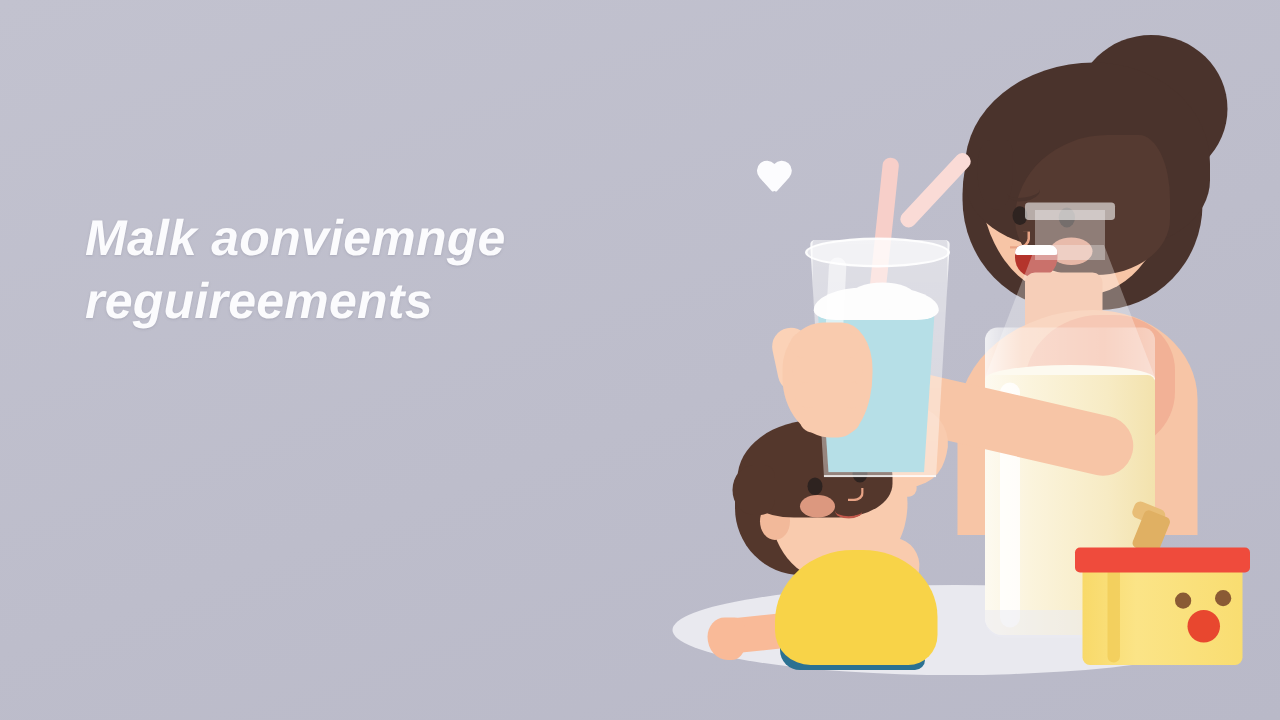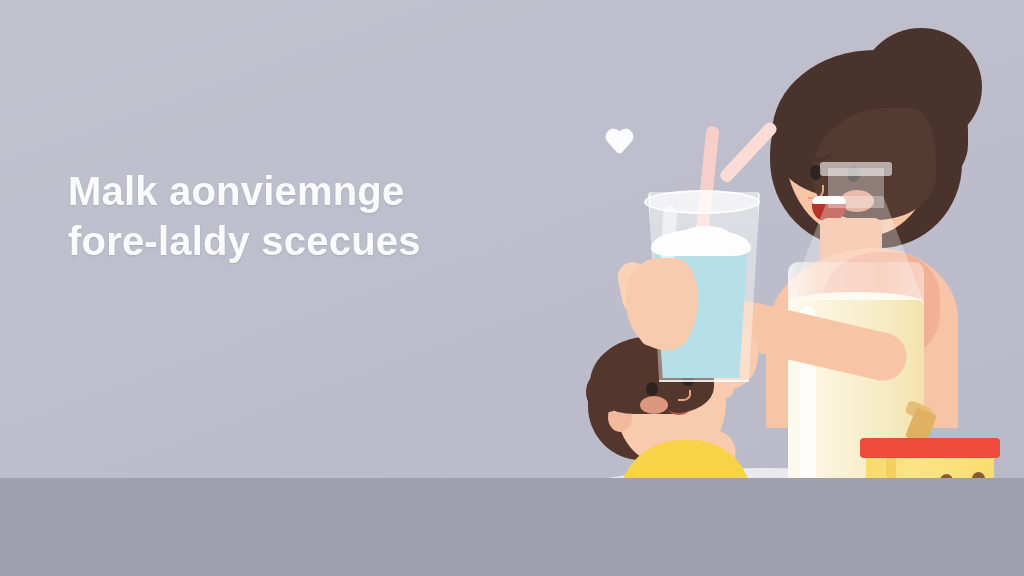--- a/index.html
+++ b/index.html
@@ -4,24 +4,25 @@
 <title>Milk Requirements Banner</title>
 <style>
   html, body {
     margin: 0;
     padding: 0;
     background: #9f9fae;
   }
   #stage {
     position: relative;
     width: 1024px;
-    height: 478px;
+    height: 576px;
     overflow: hidden;
     font-family: "Liberation Sans", "DejaVu Sans", sans-serif;
     background: #bfbfcd;
+    font-style: italic;
   }
   #bg {
     position: absolute;
     inset: 0;
     background: linear-gradient(160deg, #c2c2cf 0%, #bdbdcb 55%, #b9b9c8 100%);
   }
   
   #headline {
     position: absolute;
     left: 68px;
@@ -493,21 +494,21 @@
 </style>
 </head>
 <body>
 
 <div id="stage">
 
   <div id="bg" class="layer"></div>
 
   <div id="headline">
     <span class="hl-line">Malk aonviemnge</span>
-    <span class="hl-line">fore-laldy scecues</span>
+    <span class="hl-line">reguireements</span>
   </div>
 
   <div id="art">
 
     <div id="ground" class="layer"></div>
 
     <div id="heart" class="layer"></div>
 
     <div id="w-bun" class="layer"></div>
     <div id="w-hair-back" class="layer"></div>

